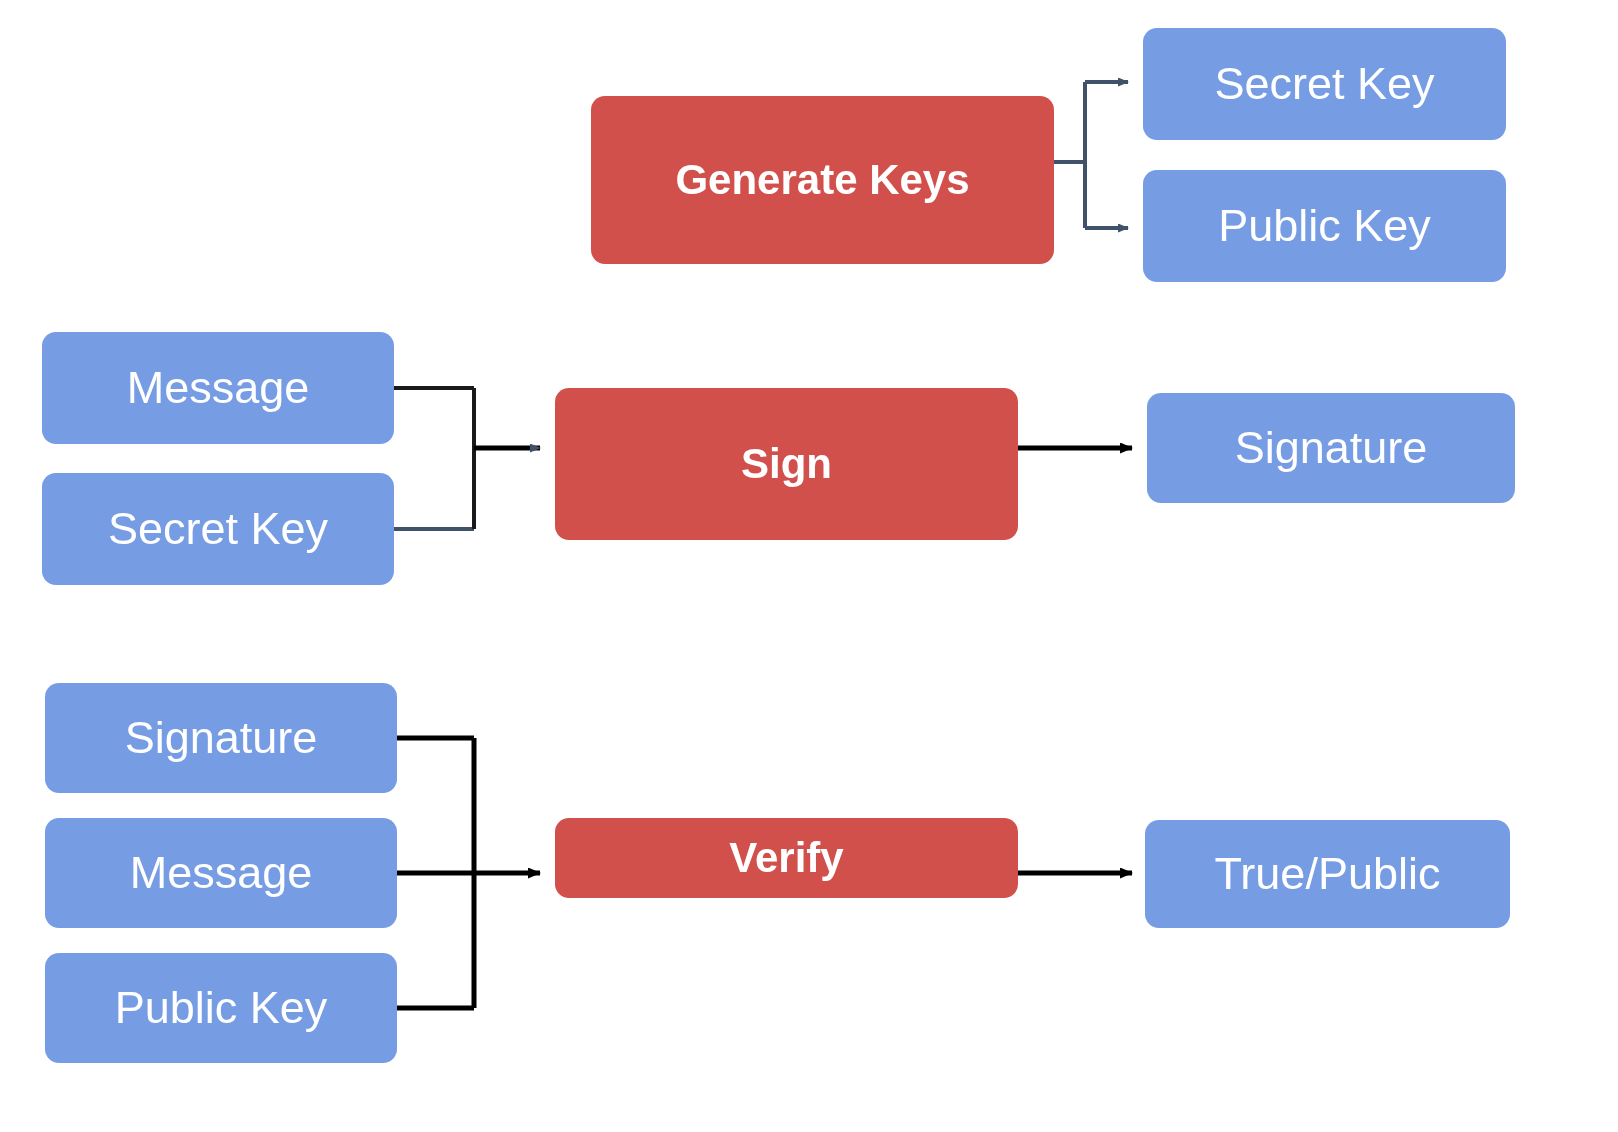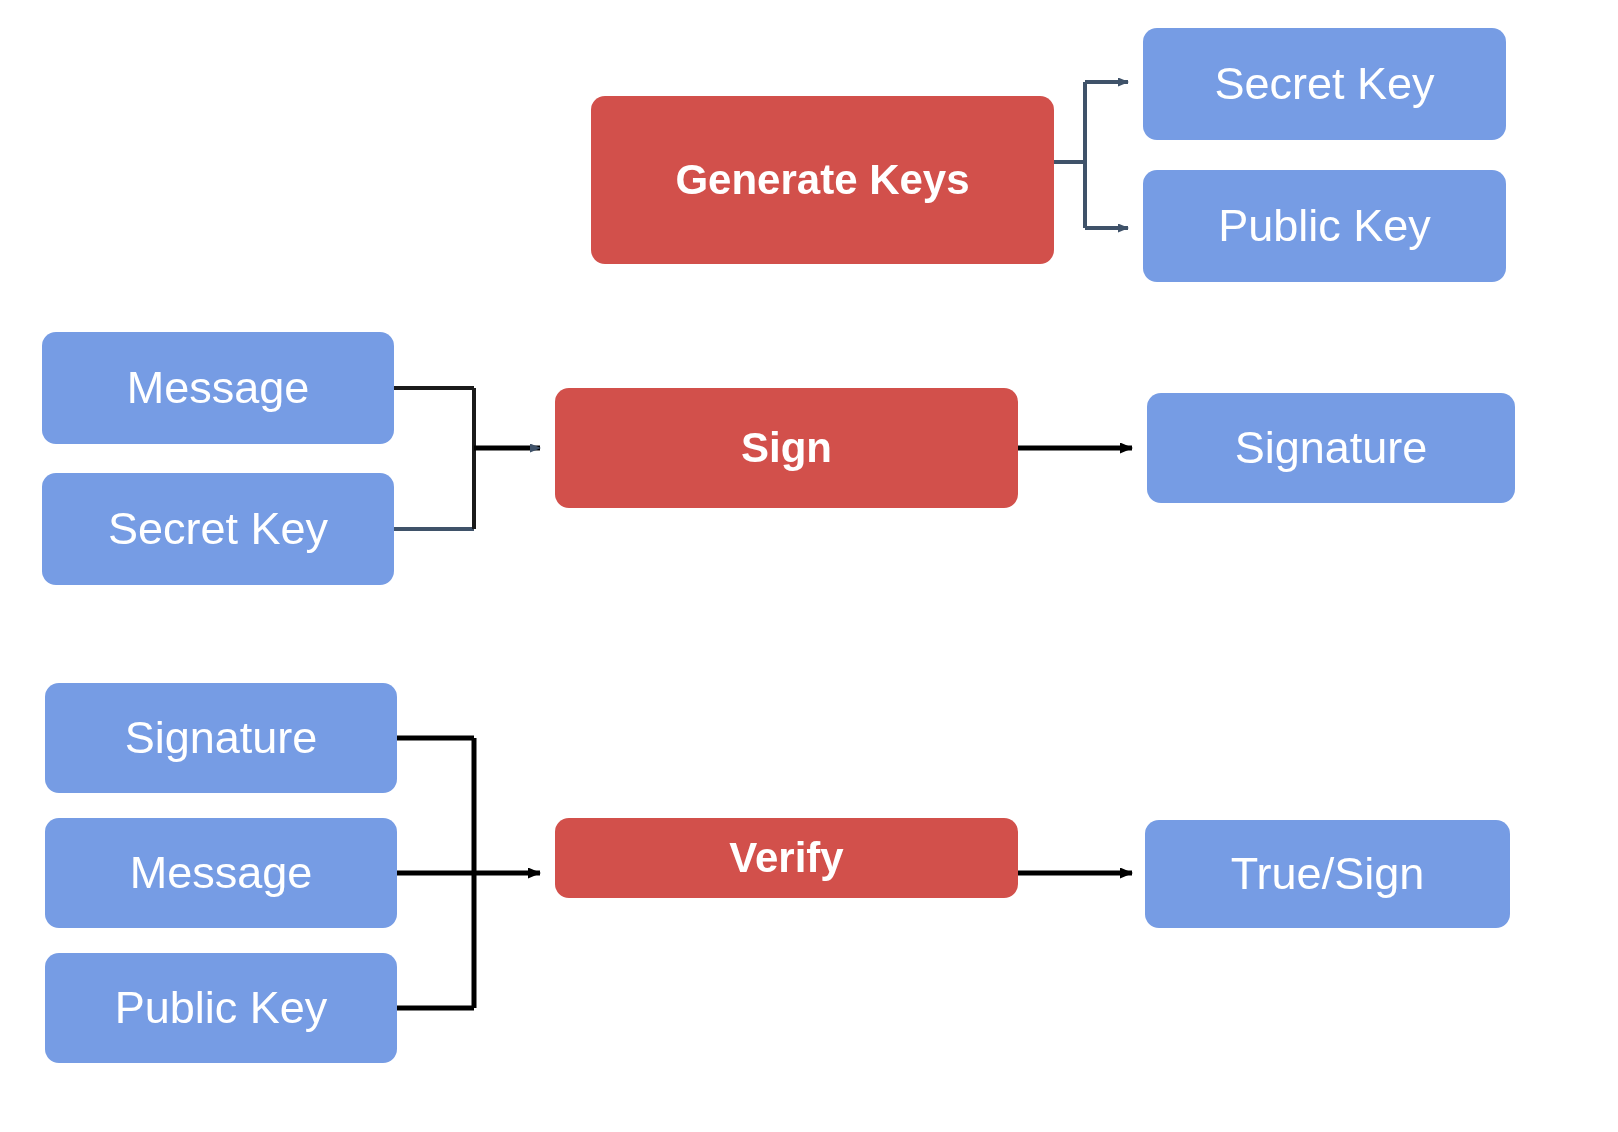--- a/index.html
+++ b/index.html
@@ -111,21 +111,21 @@
   </div>
 
   <div class="node blue" style="left:42px; top:332px; width:352px; height:112px;">
     <span class="label">Message</span>
   </div>
 
   <div class="node blue" style="left:42px; top:473px; width:352px; height:112px;">
     <span class="label">Secret Key</span>
   </div>
 
-  <div class="node red" style="left:555px; top:388px; width:463px; height:120px;">
+  <div class="node red" style="left:555px; top:388px; width:463px; height:152px;">
     <span class="label">Sign</span>
   </div>
 
   <div class="node blue" style="left:1147px; top:393px; width:368px; height:110px;">
     <span class="label">Signature</span>
   </div>
 
   <div class="node blue" style="left:45px; top:683px; width:352px; height:110px;">
     <span class="label">Signature</span>
   </div>
@@ -136,16 +136,16 @@
 
   <div class="node blue" style="left:45px; top:953px; width:352px; height:110px;">
     <span class="label">Public Key</span>
   </div>
 
   <div class="node red" style="left:555px; top:818px; width:463px; height:80px;">
     <span class="label">Verify</span>
   </div>
 
   <div class="node blue" style="left:1145px; top:820px; width:365px; height:108px;">
-    <span class="label">True/Sign</span>
+    <span class="label">True/Public</span>
   </div>
 
 </div>
 
 </body></html>

